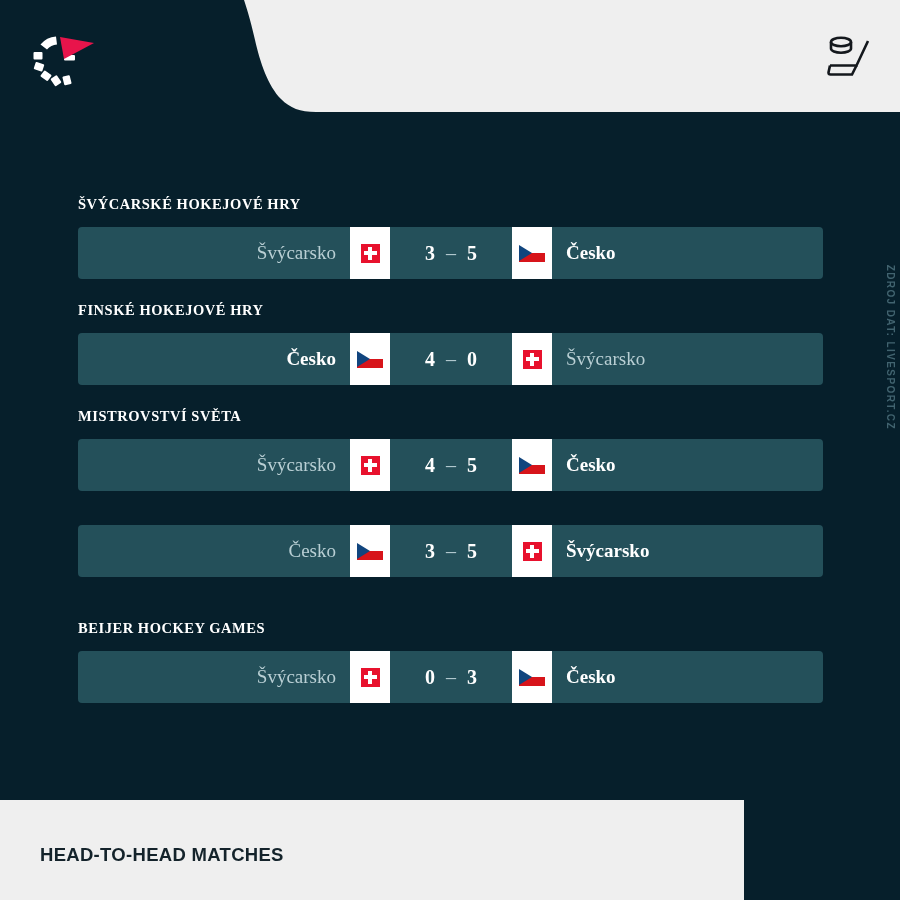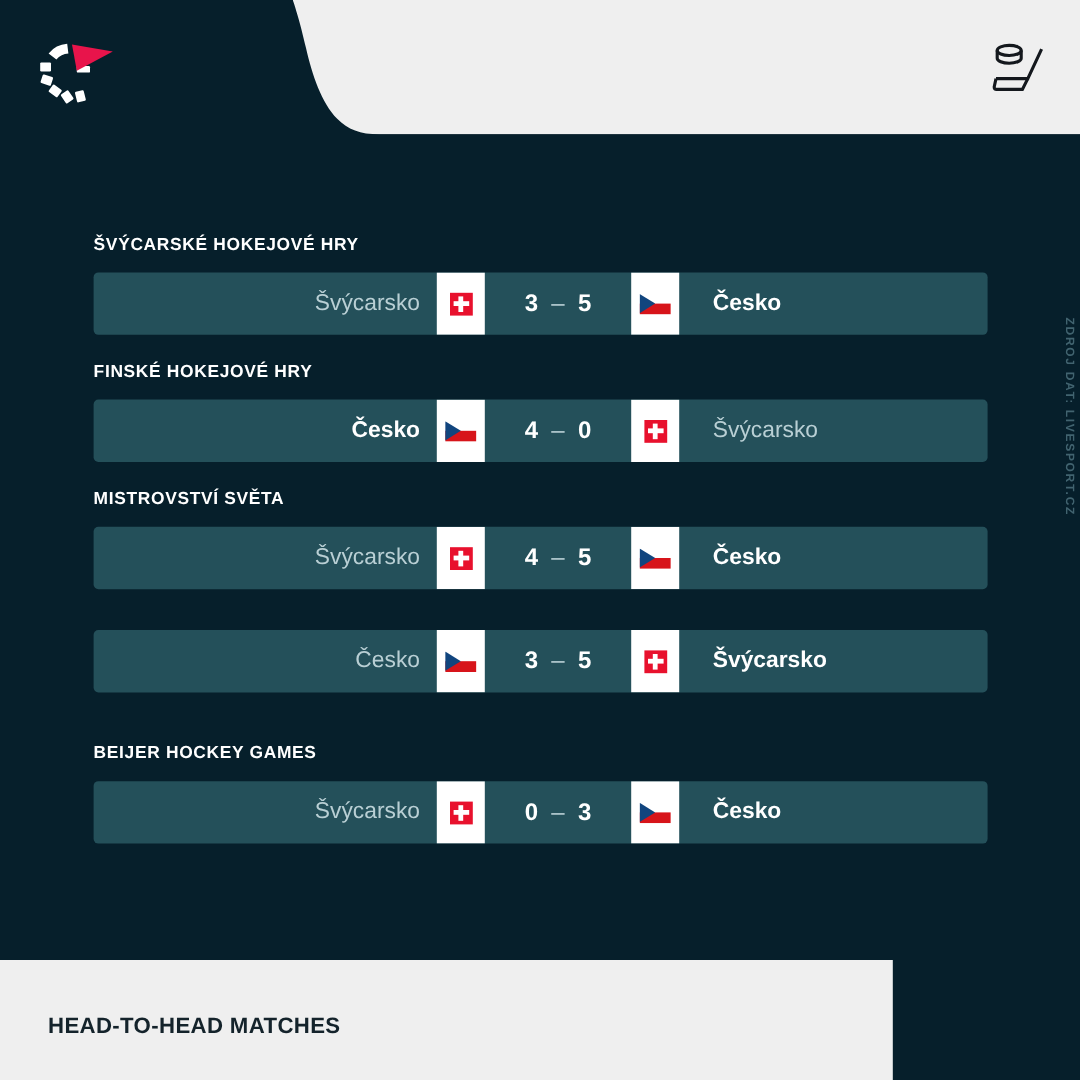--- a/index.html
+++ b/index.html
@@ -59,20 +59,21 @@
     height: 52px;
   }
 
   
   .content {
     position: absolute;
     top: 118px;
     left: 0;
     width: 793px;
     height: 682px;
+    font-family: Liberation Serif, serif;
   }
   .match-block {
     position: absolute;
     left: 78px;
     width: 745px;
   }
   .league-label {
     color: #ffffff;
     font-size: 14.5px;
     font-weight: bold;
@@ -91,21 +92,20 @@
     display: flex;
     align-items: stretch;
     overflow: hidden;
   }
   .team {
     display: flex;
     align-items: center;
     font-size: 19px;
     color: #b9cfd4;
     white-space: nowrap;
-    margin-left: 14px;
   }
   .team.home {
     width: 272px;
     justify-content: flex-end;
     padding-right: 14px;
     box-sizing: border-box;
   }
   .team.away {
     flex: 1;
     justify-content: flex-start;

